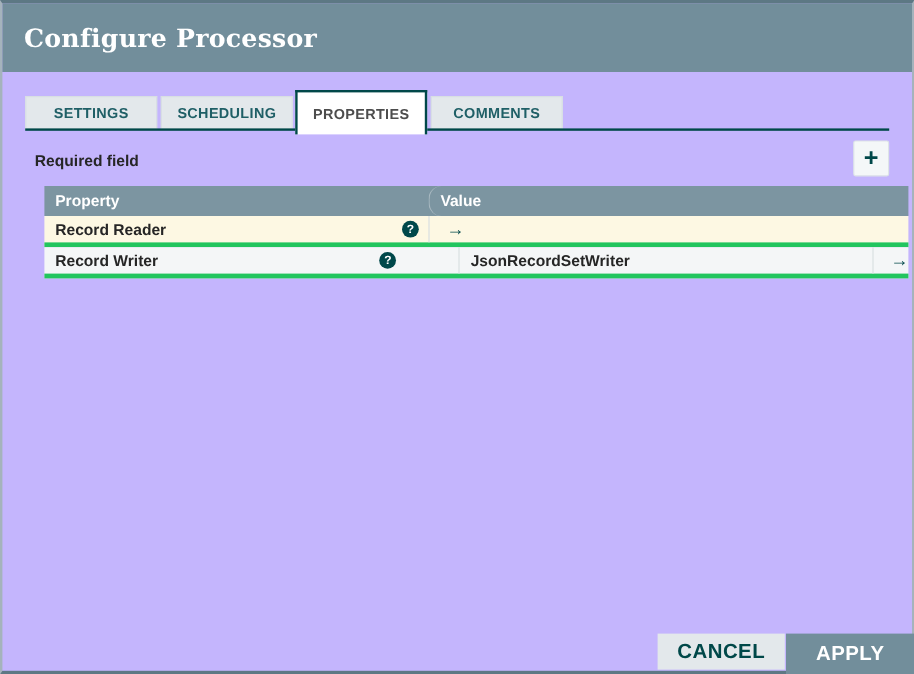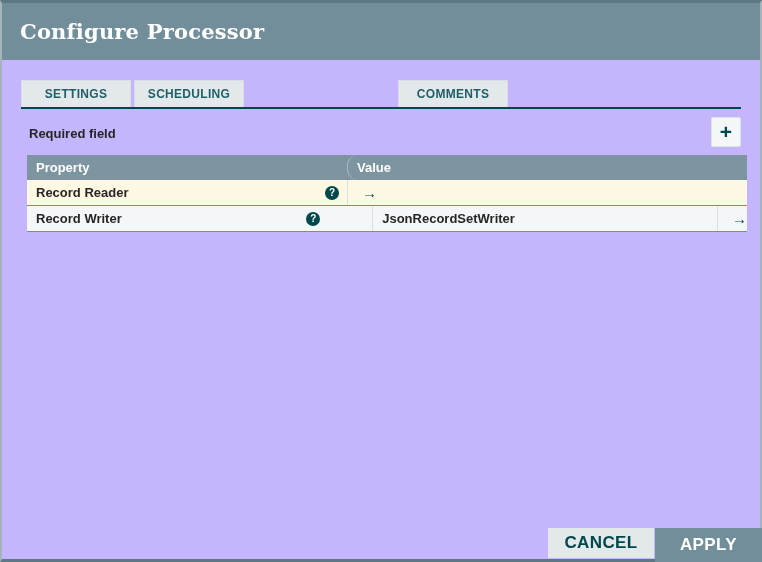--- a/index.html
+++ b/index.html
@@ -40,21 +40,21 @@
     border:1px solid #d8dfe3;
     display:flex; align-items:center; justify-content:center;
     font-size:12px; font-weight:bold; color:#1f5f66;
     letter-spacing:0.3px;
     cursor:pointer;
     z-index:1;
   }
   .tab-1 { left:19px; }
   .tab-2 { left:132px; }
   .tab-3 { left:244px; }
-  .tab-4 { left:357px;margin-left:39px; }
+  .tab-4 { left:357px; }
   .tab.active {
     top:72px; height:37px;
     background:#ffffff;
     border:2px solid #004849;
     border-bottom:none;
     color:#4d4d4d;
     z-index:3;
   }
   .tab-underline {
     position:absolute; left:19px; top:104px;
@@ -76,32 +76,32 @@
     border-radius:2px;
     display:flex; align-items:center; justify-content:center;
     cursor:pointer;
   }
   .plus-glyph {
     color:#004849; font-size:21px; font-weight:bold; line-height:21px;
     margin-top:-2px;
   }
 
   
-  .ptable { position:absolute; left:25px; top:152px; width:720px; }
+  .ptable { position:absolute; left:35px; top:152px; width:720px; }
   .t-header {
     display:flex; height:25px;
     background:#7c95a1;
     color:#ffffff; font-size:13px; font-weight:bold;
   }
   .t-header .hc-prop { width:320px; display:flex; align-items:center; padding-left:9px; }
   .t-header .hc-val  { flex:1; display:flex; align-items:center; padding-left:9px;
                        border-left:1px solid rgba(255,255,255,0.35);border-radius:11px; }
   .t-row {
     display:flex; height:26px;
-    border-bottom:1px solid #22c55e;
+    border-bottom:4px solid #22c55e;
     font-size:13px; font-weight:bold; color:#262626;
     cursor:pointer;
   }
   .t-row.selected { background:#fdf8e3; }
   .t-row.alt      { background:#f4f6f7;gap:44px; }
   .c-prop {
     width:320px; display:flex; align-items:center;
     justify-content:space-between;
     padding-left:9px; padding-right:8px;
   }
@@ -149,20 +149,21 @@
 
 <div class="dialog">
 
   <div class="dlg-header">
     <span class="dlg-title">Configure Processor</span>
   </div>
 
   <div class="tab-underline"></div>
   <div class="tab tab-2">SCHEDULING</div>
   <div class="tab tab-1">SETTINGS</div>
+  <div class="tab tab-3 active">PROPERTIES</div>
   <div class="tab tab-4">COMMENTS</div>
 
   <div class="required-label">Required field</div>
   <div class="add-btn">
     <span class="plus-glyph">+</span>
   </div>
 
   <div class="ptable">
     <div class="t-header">
       <div class="hc-prop">Property</div>

